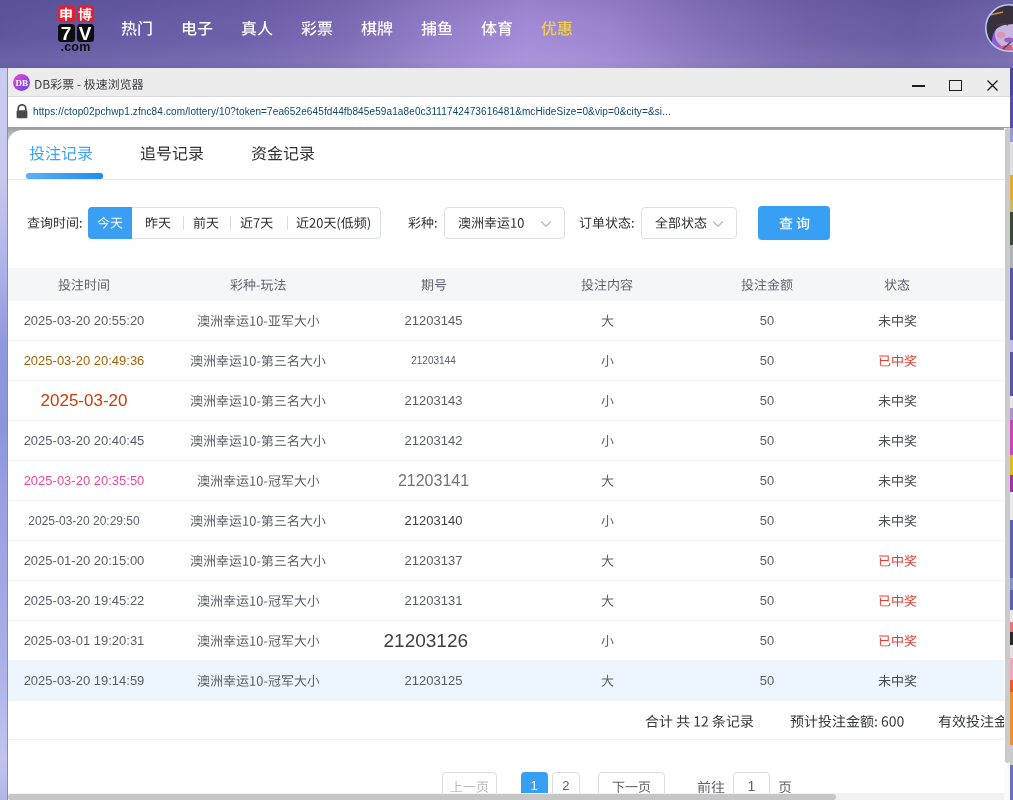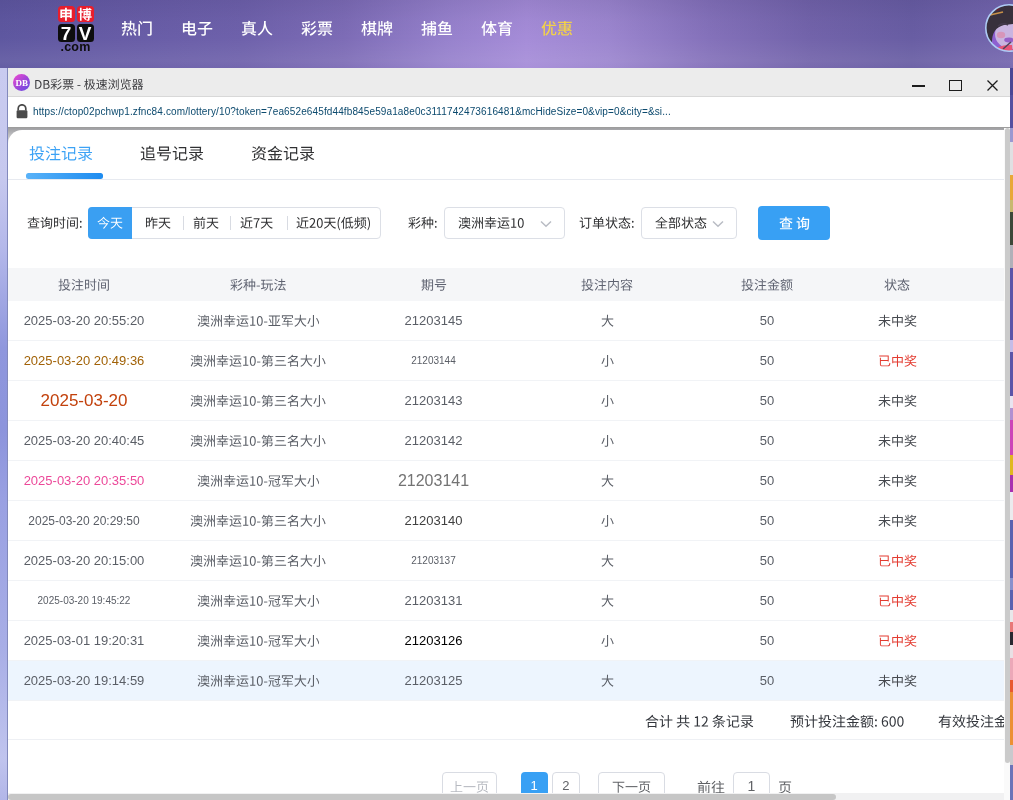--- a/index.html
+++ b/index.html
@@ -395,47 +395,47 @@
 <svg style="position:absolute;left:600.5px;top:514.2px" width="13.0" height="15.08" viewBox="0 -900 1000 1160" fill="#5a5e66">
     <use href="#R5c0f" x="0"></use>
   </svg>
 <div class="abs" style="left:717px;top:501px;width:100px;height:40px;line-height:40px;font-size:13px;color:#5a5e66;text-align:center">50</div>
 <svg style="position:absolute;left:877.5px;top:514.2px" width="39.0" height="15.08" viewBox="0 -900 3000 1160" fill="#45484e">
     <use href="#R672a" x="0"></use>
     <use href="#R4e2d" x="1000"></use>
     <use href="#R5956" x="2000"></use>
   </svg>
 <div class="abs" style="left:8px;top:541px;width:996px;height:40px;background:#fff;border-bottom:1px solid #f1f3f6"></div>
-<div class="abs" style="left:14px;top:541px;width:140px;height:40px;line-height:40px;font-size:13px;color:#5a5e66;text-align:center">2025-03-20 20:15:00</div>
+<div class="abs" style="left:14px;top:541px;width:140px;height:40px;line-height:40px;font-size:13px;color:#5a5e66;text-align:center">2025-01-20 20:15:00</div>
 <svg style="position:absolute;left:190.0px;top:554.2px" width="135.9" height="15.08" viewBox="0 -900 10457 1160" fill="#5a5e66">
     <use href="#R6fb3" x="0"></use>
     <use href="#R6d32" x="1000"></use>
     <use href="#R5e78" x="2000"></use>
     <use href="#R8fd0" x="3000"></use>
     <use href="#R31" x="4000"></use>
     <use href="#R30" x="4555"></use>
     <use href="#R2d" x="5110"></use>
     <use href="#R7b2c" x="5457"></use>
     <use href="#R4e09" x="6457"></use>
     <use href="#R540d" x="7457"></use>
     <use href="#R5927" x="8457"></use>
     <use href="#R5c0f" x="9457"></use>
   </svg>
-<div class="abs" style="left:383.5px;top:541px;width:100px;height:40px;line-height:40px;font-size:10px;color:#5a5e66;text-align:center">21203137</div>
+<div class="abs" style="left:383.5px;top:541px;width:100px;height:40px;line-height:40px;font-size:13px;color:#5a5e66;text-align:center">21203137</div>
 <svg style="position:absolute;left:600.5px;top:554.2px" width="13.0" height="15.08" viewBox="0 -900 1000 1160" fill="#5a5e66">
     <use href="#R5927" x="0"></use>
   </svg>
 <div class="abs" style="left:717px;top:541px;width:100px;height:40px;line-height:40px;font-size:13px;color:#5a5e66;text-align:center">50</div>
 <svg style="position:absolute;left:877.5px;top:554.2px" width="39.0" height="15.08" viewBox="0 -900 3000 1160" fill="#e33b30">
     <use href="#R5df2" x="0"></use>
     <use href="#R4e2d" x="1000"></use>
     <use href="#R5956" x="2000"></use>
   </svg>
 <div class="abs" style="left:8px;top:581px;width:996px;height:40px;background:#fff;border-bottom:1px solid #f1f3f6"></div>
-<div class="abs" style="left:14px;top:581px;width:140px;height:40px;line-height:40px;font-size:10px;color:#5a5e66;text-align:center">2025-03-20 19:45:22</div>
+<div class="abs" style="left:14px;top:581px;width:140px;height:40px;line-height:40px;font-size:13px;color:#5a5e66;text-align:center">2025-03-20 19:45:22</div>
 <svg style="position:absolute;left:196.5px;top:594.2px" width="122.9" height="15.08" viewBox="0 -900 9457 1160" fill="#5a5e66">
     <use href="#R6fb3" x="0"></use>
     <use href="#R6d32" x="1000"></use>
     <use href="#R5e78" x="2000"></use>
     <use href="#R8fd0" x="3000"></use>
     <use href="#R31" x="4000"></use>
     <use href="#R30" x="4555"></use>
     <use href="#R2d" x="5110"></use>
     <use href="#R51a0" x="5457"></use>
     <use href="#R519b" x="6457"></use>
@@ -460,21 +460,21 @@
     <use href="#R5e78" x="2000"></use>
     <use href="#R8fd0" x="3000"></use>
     <use href="#R31" x="4000"></use>
     <use href="#R30" x="4555"></use>
     <use href="#R2d" x="5110"></use>
     <use href="#R51a0" x="5457"></use>
     <use href="#R519b" x="6457"></use>
     <use href="#R5927" x="7457"></use>
     <use href="#R5c0f" x="8457"></use>
   </svg>
-<div class="abs" style="left:383.5px;top:621px;width:100px;height:40px;line-height:40px;font-size:13px;color:#000000;text-align:center">21203126</div>
+<div class="abs" style="left:383.5px;top:621px;width:100px;height:40px;line-height:40px;font-size:19px;color:#404040;">21203126</div>
 <svg style="position:absolute;left:600.5px;top:634.2px" width="13.0" height="15.08" viewBox="0 -900 1000 1160" fill="#5a5e66">
     <use href="#R5c0f" x="0"></use>
   </svg>
 <div class="abs" style="left:717px;top:621px;width:100px;height:40px;line-height:40px;font-size:13px;color:#5a5e66;text-align:center">50</div>
 <svg style="position:absolute;left:877.5px;top:634.2px" width="39.0" height="15.08" viewBox="0 -900 3000 1160" fill="#e33b30">
     <use href="#R5df2" x="0"></use>
     <use href="#R4e2d" x="1000"></use>
     <use href="#R5956" x="2000"></use>
   </svg>
 <div class="abs" style="left:8px;top:661px;width:996px;height:40px;background:#edf5fe;border-bottom:1px solid #f1f3f6"></div>

